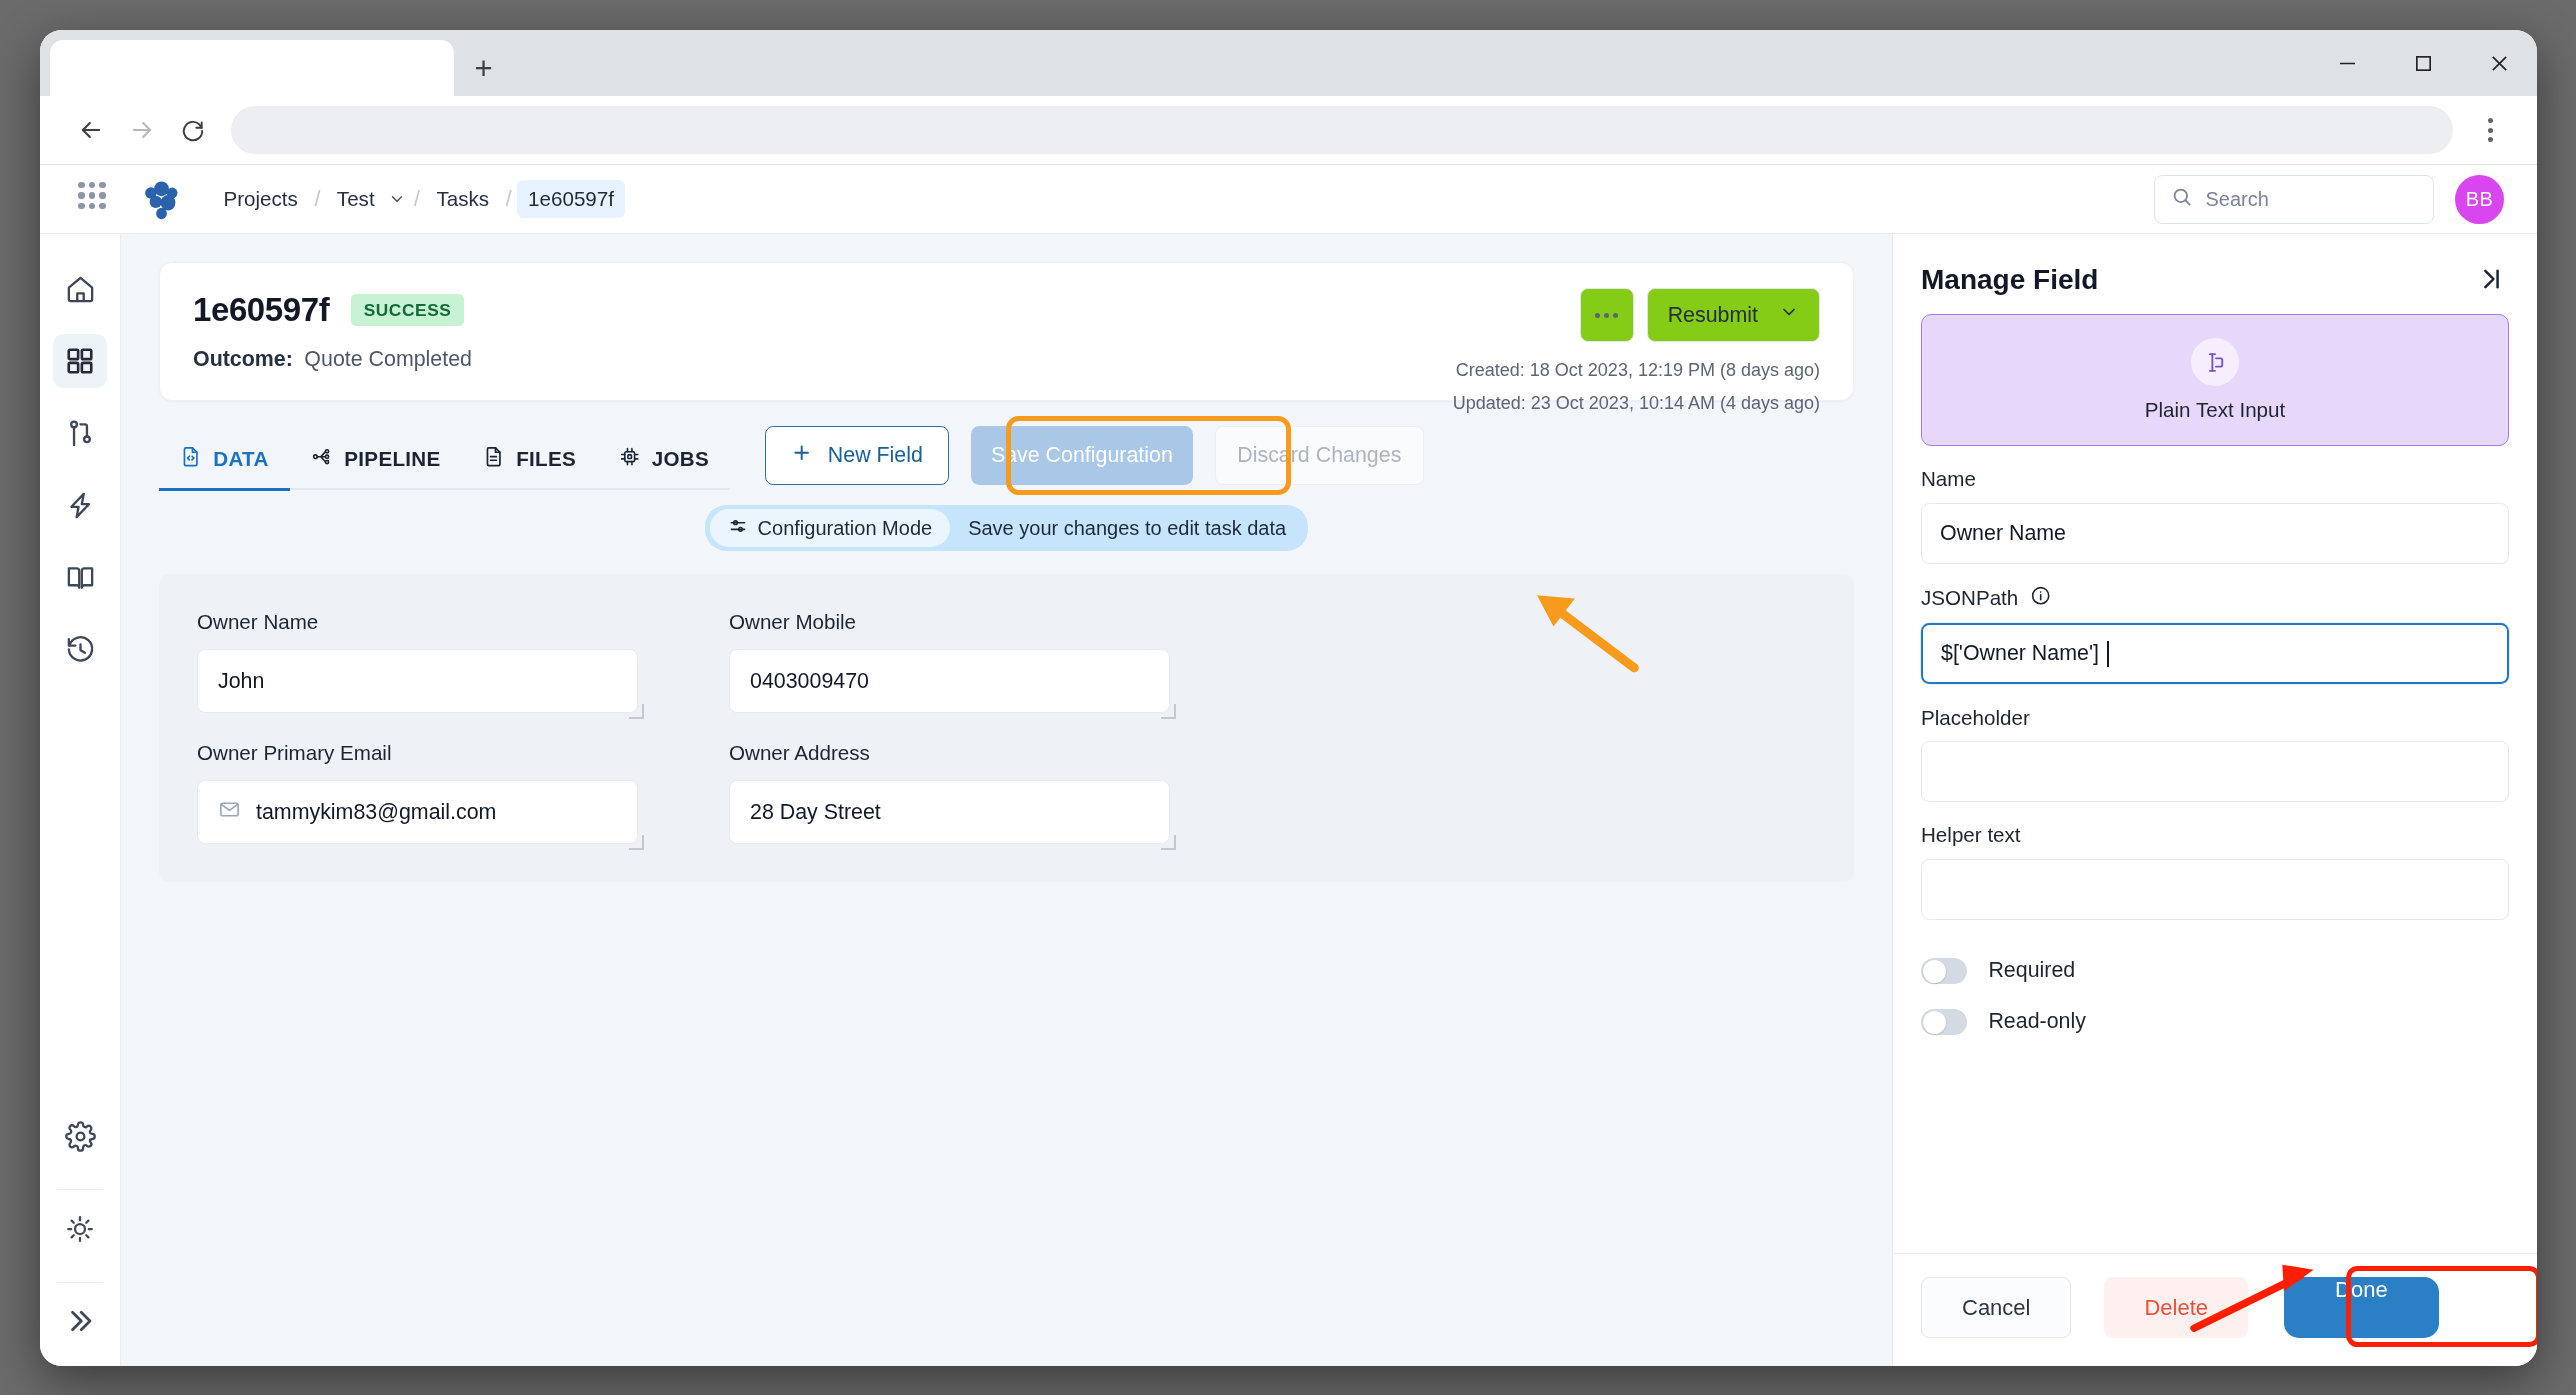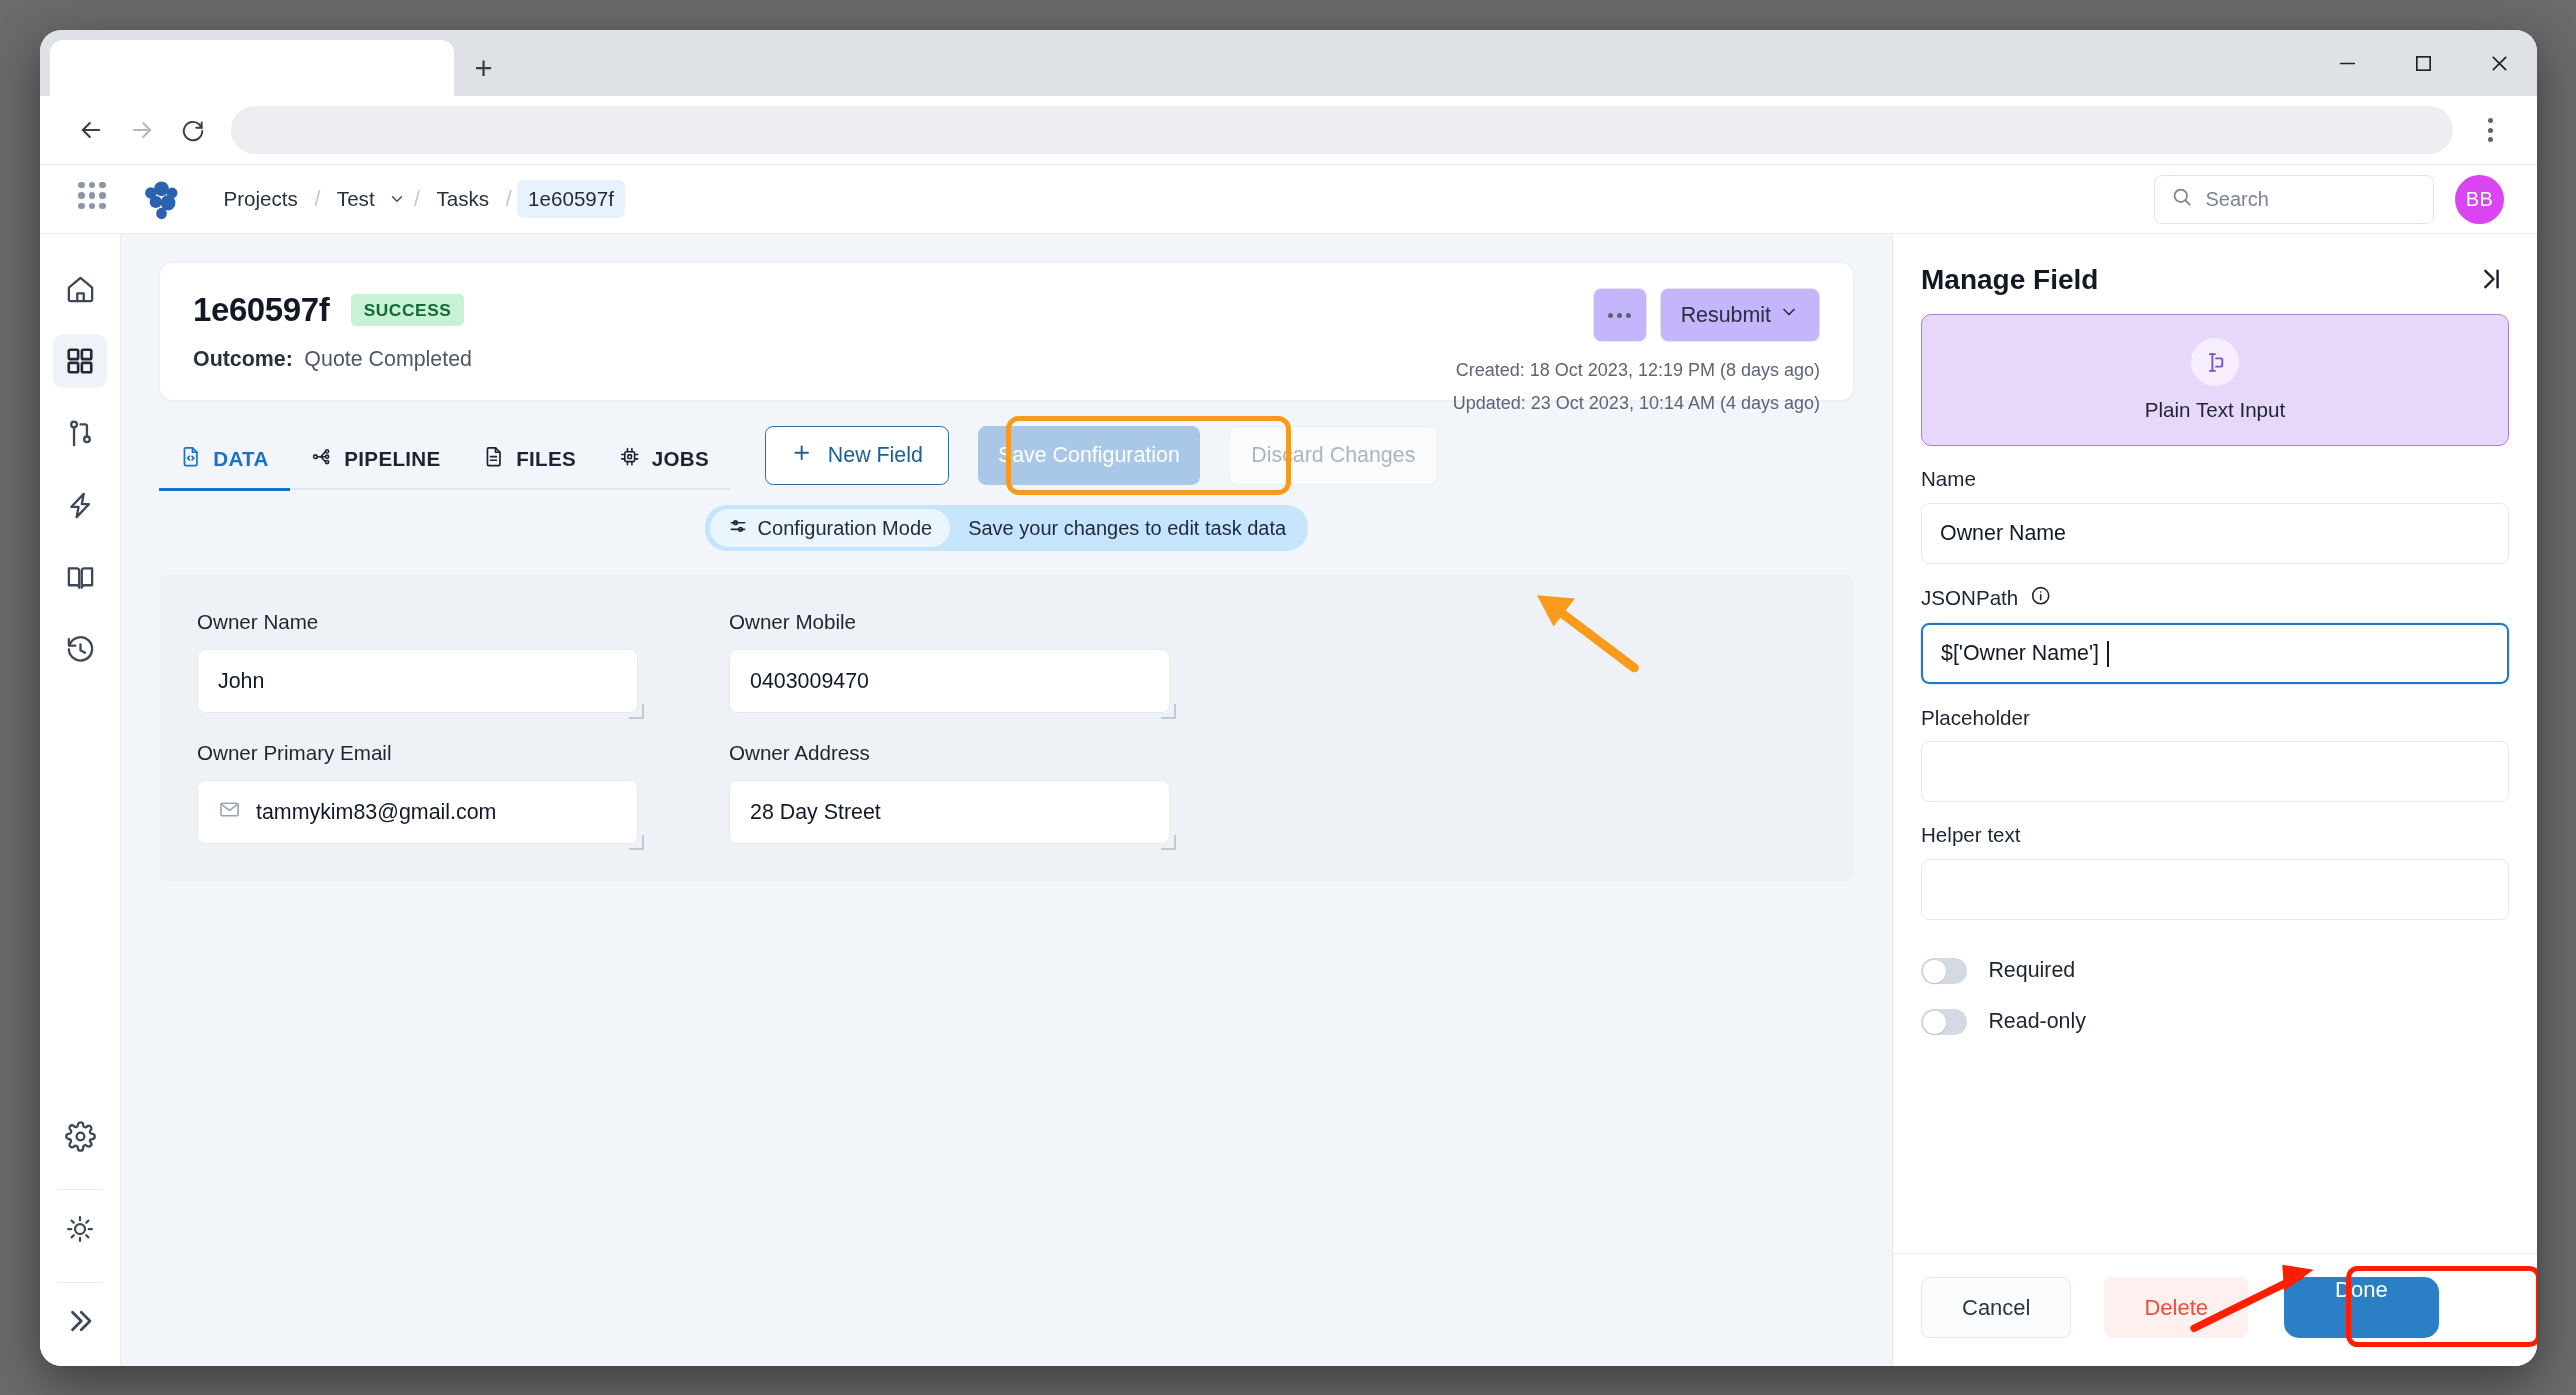--- a/index.html
+++ b/index.html
@@ -143,23 +143,23 @@
     background:#c8f2d4; color:#12693a;
     font-size: 17.3px; font-weight: 700; letter-spacing:0.6px;
     padding: 5.8px 13px; border-radius: 5px;
   }
   .outcomerow { margin-top: 18px; display:flex; align-items:center; gap: 11.5px; }
   .outcomelabel { font-size: 21.4px; color:#27303f; font-weight: 600; }
   .outcomevalue { font-size: 21.4px; color:#4e5766; }
   .cardactions { position:absolute; right: 33px; top: 25px; display:flex; gap: 13px; }
   .ghostbtn {
     height: 54px; min-width: 54px;
-    border:0.8px solid #e2e6ee; border-radius: 8.2px; background:#c4b5fd;
+    border:0.8px solid #e2e6ee; border-radius: 8.2px; background:#84cc16;
     display:flex; align-items:center; justify-content:center;
-    gap: 8px; padding: 0 20px;
+    gap: 21px; padding: 0 20px;
     font-size: 21.4px; color:#27303f;
   }
   .dotsbtn { padding: 0; width: 54px; }
   .dots { display:flex; gap:4.1px; }
   .dots i { width:5px;height:5px;border-radius:50%;background:#5b6575;display:block;}
   .meta { position:absolute; right: 33px; top: 97px; text-align:right; }
   .meta div { font-size: 18px; color:#5b6575; margin-bottom: 11.5px; }
 
   
   .tabsrow { margin-top: 25px; display:flex; align-items:flex-end; position:relative; }
@@ -167,21 +167,21 @@
   .tabitem {
     display:flex; align-items:center; gap: 11.5px;
     padding: 0 21.4px 15px 21.4px;
     font-size: 20.6px; font-weight: 700; letter-spacing: 0.3px;
     color:#1c2433;
     border-bottom: 3.3px solid transparent;
     margin-bottom: -2.5px;
   }
   .tabitem.active { color:#1b72c4; border-bottom-color:#1b72c4; }
 
-  .tabbtns { margin-left: 35px; display:flex; align-items:center; gap: 11px; padding-bottom: 5px; position:relative;}
+  .tabbtns { margin-left: 35px; display:flex; align-items:center; gap: 4px; padding-bottom: 5px; position:relative;}
   .btn-newfield {
     height: 59px; border:1.2px solid #2d6da4; border-radius: 8.2px;
     color:#1b6097; background:#fff; font-size: 21.4px;
     display:flex; align-items:center; gap: 15px; padding: 0 25px;
   }
   .btn-save {
     height: 59px; border-radius: 8.2px;
     background:#a9c8e8; color:#ffffff; font-size: 21.4px;
     display:flex; align-items:center; justify-content:center;
     padding: 0 20px; border: none;

